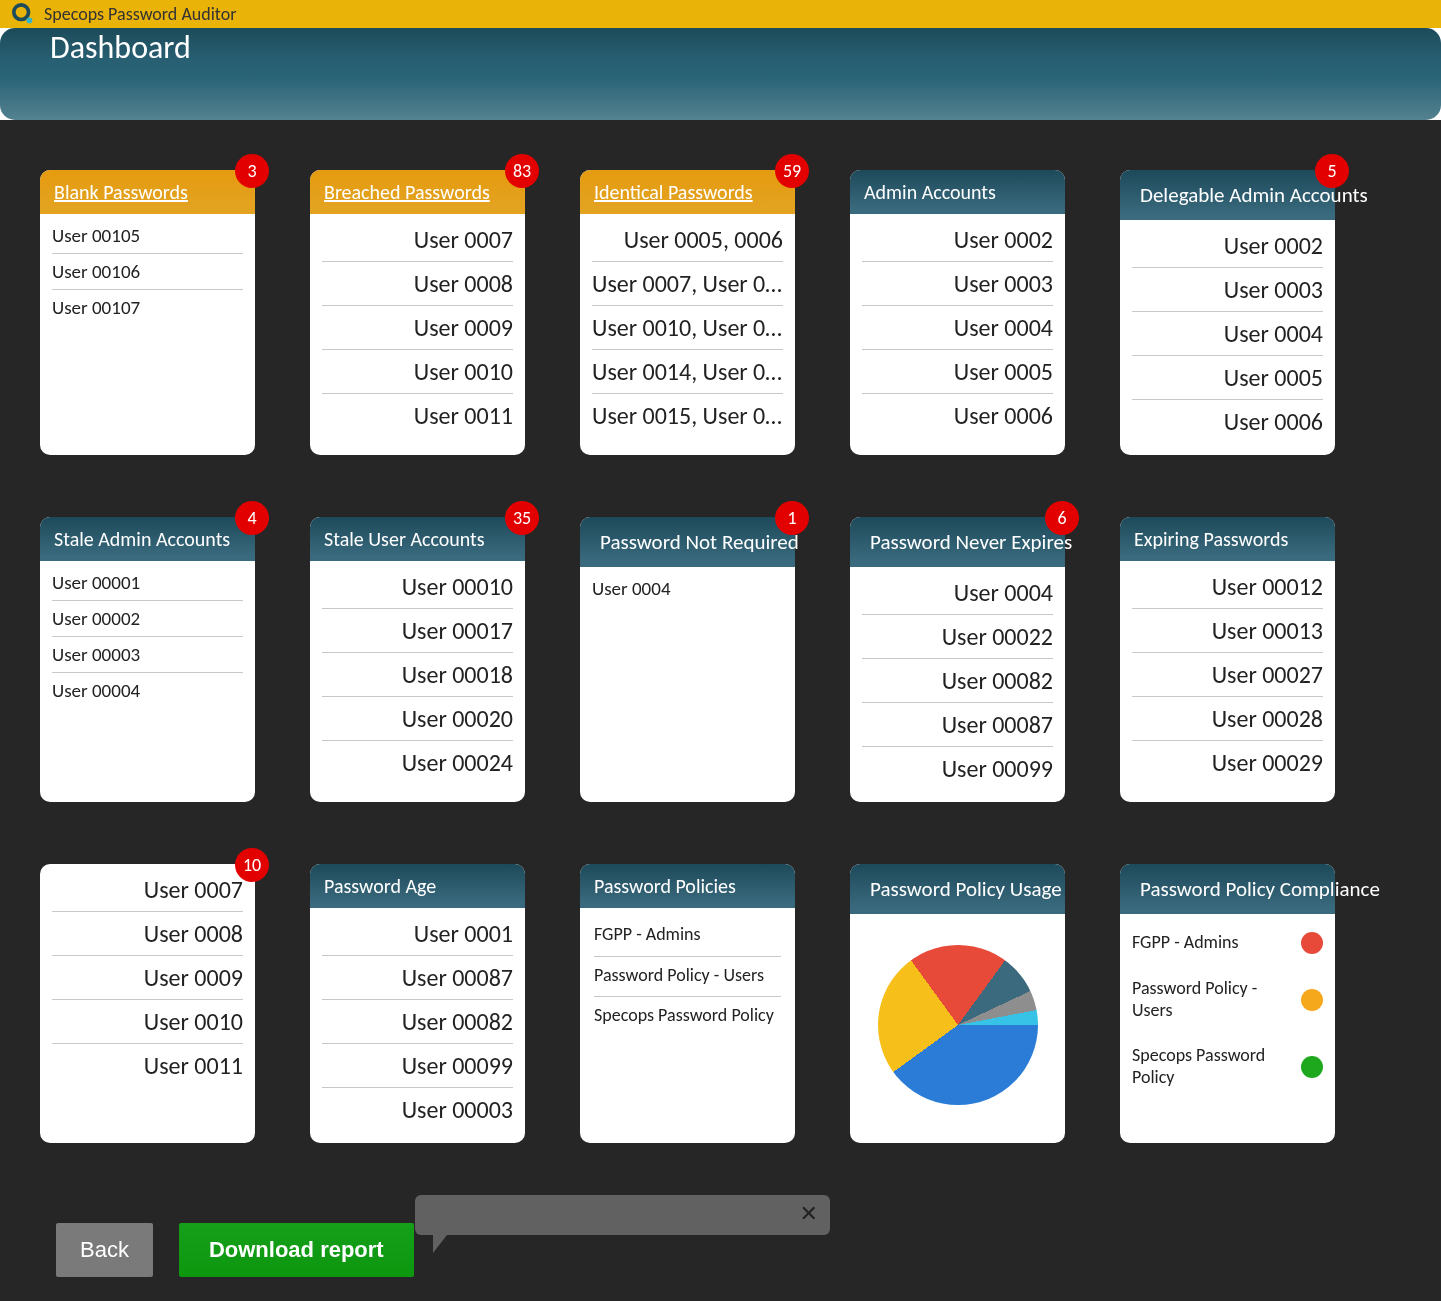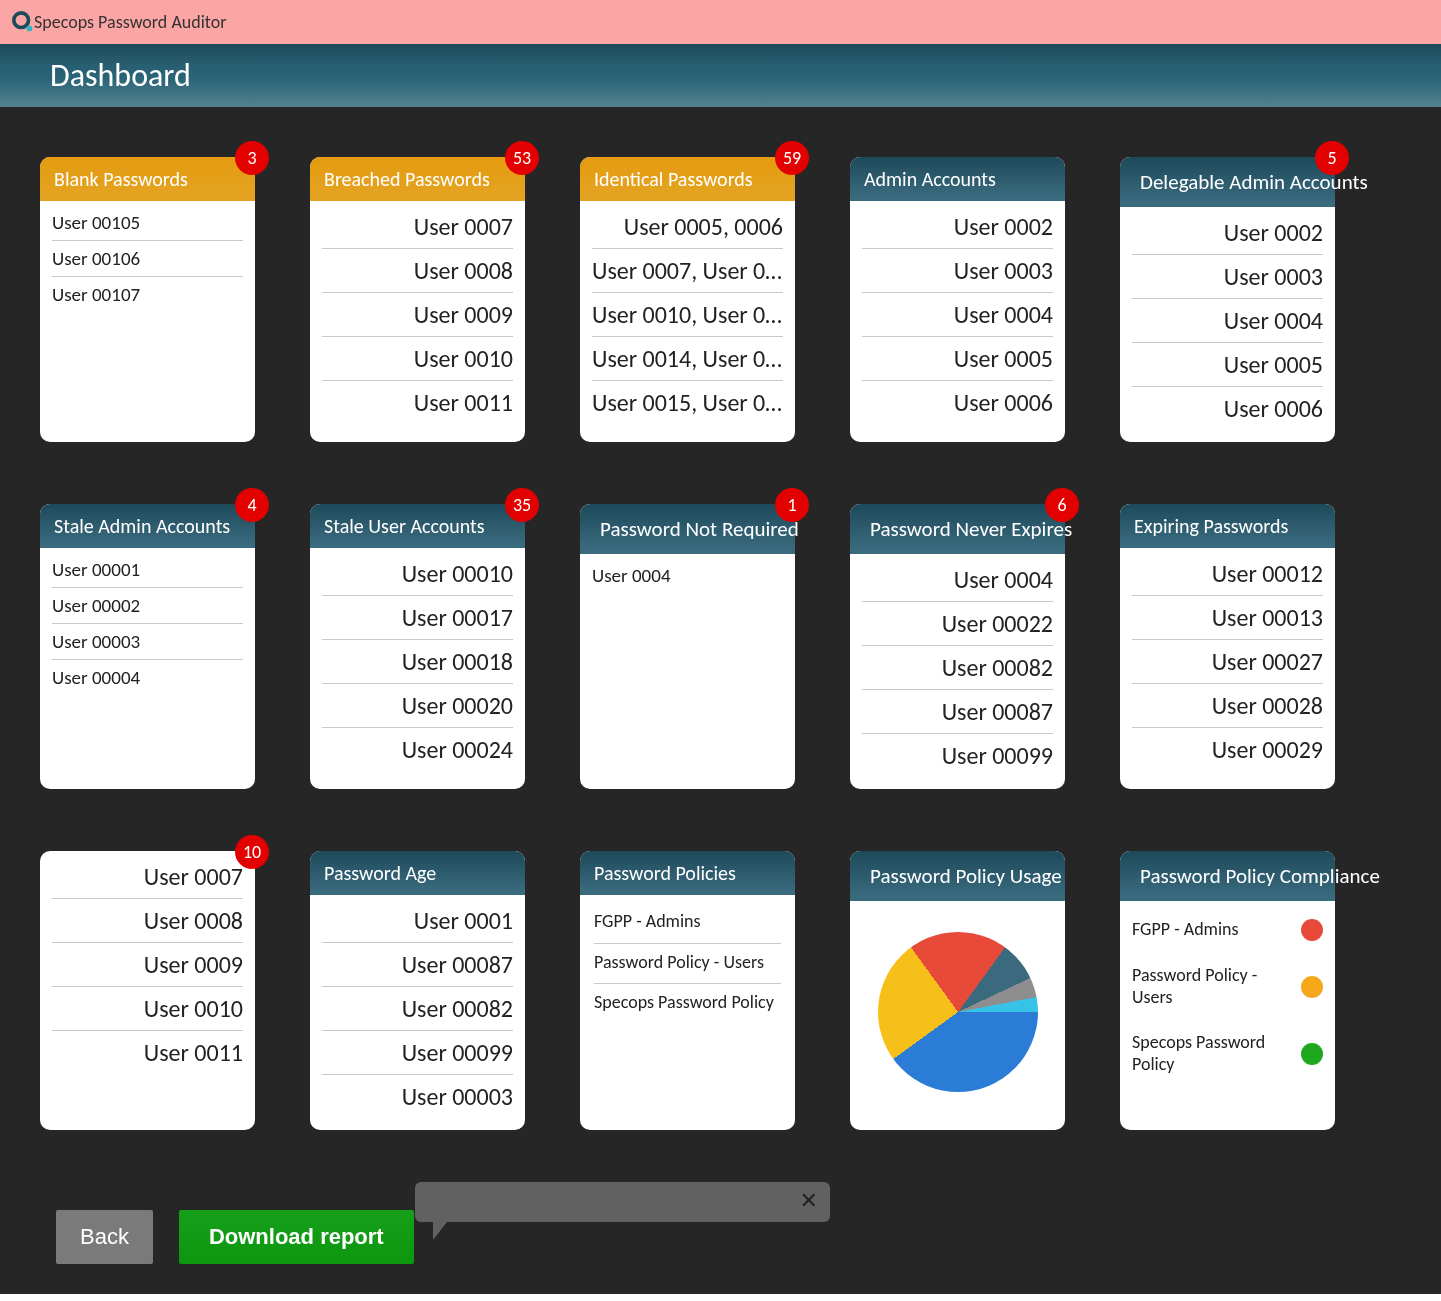--- a/index.html
+++ b/index.html
@@ -4,29 +4,29 @@
 <style>
   * { box-sizing: border-box; }
   html, body {
     margin: 0; padding: 0;
     width: 1441px; height: 1301px;
     font-family: "Segoe UI", Calibri, Arial, sans-serif;
     background: #fff;
   }
   .titlebar {
     display: flex; align-items: center;
-    height: 44px; padding: 0 12px; 
-    background: #fca5a5;
+    height: 28px; padding: 0 12px; gap: 10px;
+    background: #eab308;
   }
   .titlebar .logo { width: 22px; height: 22px; }
   .titlebar .title { font-size: 18px; color: #333; }
   .header {
-    height: 63px;
+    height: 92px;
     background: linear-gradient(#1c4b5a 0%, #285f72 35%, #2a6477 55%, #548290 100%);
-    display: flex; align-items: center; padding: 0 50px;
+    display: flex; align-items: flex-start; padding: 0 50px; border-radius: 15px;
   }
   .header h1 { margin: 0; color: #fff; font-weight: 400; font-size: 32px; }
   .workspace {
     background: #262626;
     padding: 50px 40px 30px 40px;
     min-height: 1187px;
     position: relative;
   }
   .grid {
     display: grid;
@@ -44,21 +44,21 @@
   }
   .card-header {
     border-radius: 10px 10px 0 0;
     padding: 10px 14px;
     color: #fff;
     font-size: 20px;
     white-space: nowrap;
   }
   .card-header.small { font-size: 21px; padding: 12px 20px; }
   .teal { background: linear-gradient(#1d4a5a, #3a6a7e 90%); }
-  .orange { background: linear-gradient(#e59b0f, #e3a321 90%); }
+  .orange { background: linear-gradient(#e59b0f, #e3a321 90%); text-decoration: underline; }
   .badge {
     position: absolute; top: -16px; right: -14px;
     width: 34px; height: 34px; border-radius: 50%;
     background: #e30000; color: #fff;
     display: flex; align-items: center; justify-content: center;
     font-size: 18px;
   }
   .list {
     padding: 4px 12px 12px 12px;
     list-style: none; margin: 0;
@@ -136,21 +136,21 @@
       <div class="card">
         <div class="badge">3</div>
         <div class="card-header orange">Blank Passwords</div>
         <ul class="list">
           <li>User 00105</li>
           <li>User 00106</li>
           <li>User 00107</li>
         </ul>
       </div>
       <div class="card">
-        <div class="badge">53</div>
+        <div class="badge">83</div>
         <div class="card-header orange">Breached Passwords</div>
         <ul class="list compact">
           <li>User 0007</li>
           <li>User 0008</li>
           <li>User 0009</li>
           <li>User 0010</li>
           <li>User 0011</li>
         </ul>
       </div>
       <div class="card">

